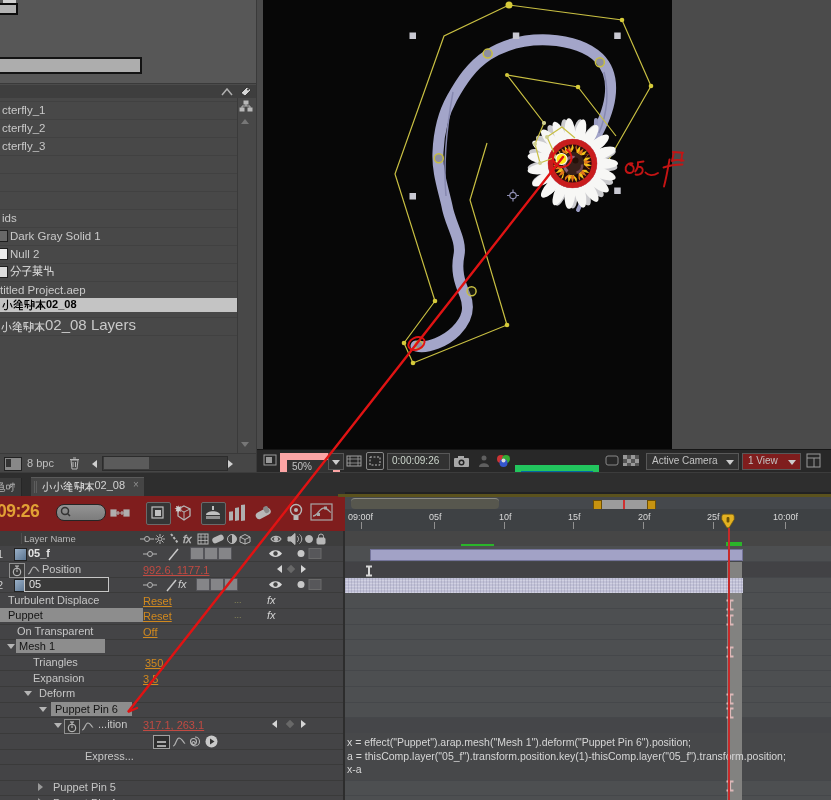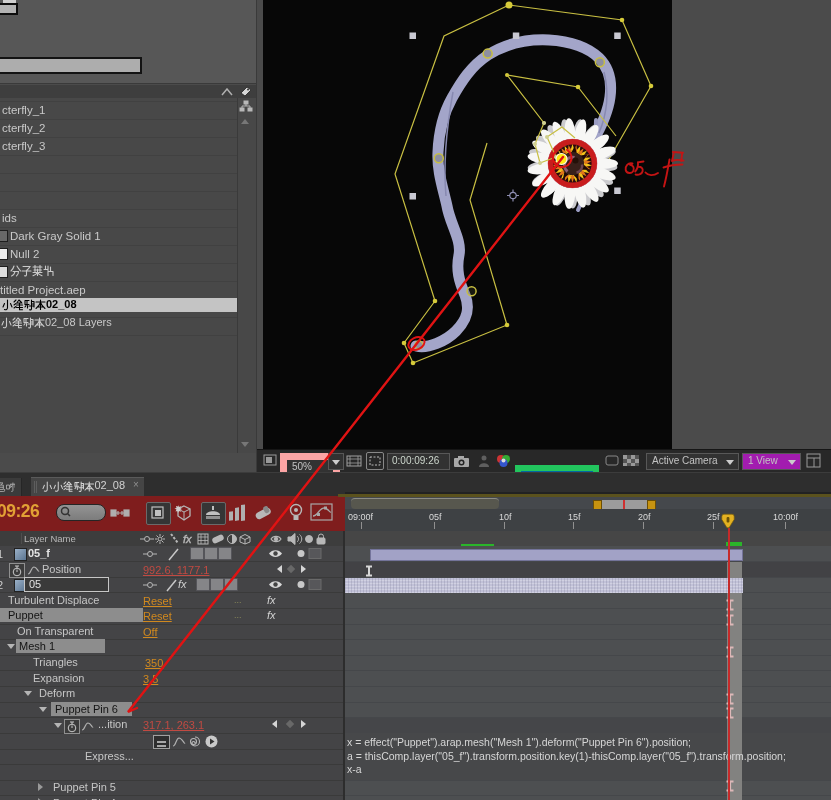--- a/index.html
+++ b/index.html
@@ -89,34 +89,46 @@
         <path d="M5.5,1 V10.5 M1,3 H10 M5.5,3.5 C4.5,6 3,8 1,9.5 M5.5,3.5 C6.5,6 8,8 10,9.5 M3.5,8 H7.5" fill="none" stroke="#000" stroke-width="1.1" stroke-linecap="round"></path>
       </svg><span style="font-size:11px;position:relative;top:-1px">02_08</span></div>
   <div class="txt" style="left:1px;top:317px" id="cjk-layers"><svg width="11" height="12" viewBox="0 0 11 12" style="vertical-align:-2px">
         <path d="M5.5,1 V8.5 C5.5,10.5 4,11 2.5,10.5 M2.5,4.5 L1,8 M8.5,4.5 L10,8" fill="none" stroke="#c9c9c9" stroke-width="1.1" stroke-linecap="round"></path>
       </svg><svg width="11" height="12" viewBox="0 0 11 12" style="vertical-align:-2px">
         <path d="M1,3 L3,1 M1,6 L3,4.5 M1,9 L3,7.5 M6,1 L4,3.5 M6,1 L8.5,3.5 M4,4 H9 M3.5,6 H9.5 M6.5,4 V8 M3.5,8.5 H9.5 M6.5,10.8 H9.5 M6.5,8 V10.8" fill="none" stroke="#c9c9c9" stroke-width="1.1" stroke-linecap="round"></path>
       </svg><svg width="11" height="12" viewBox="0 0 11 12" style="vertical-align:-2px">
         <path d="M1,1.5 H5 M1,1.5 V5.5 H5 M3,1.5 V5.5 M1,8 L2,6.5 M3.5,6.5 V9 M5,7 H10 M7.5,1 V9.5 C7.5,10.8 7,11 5.5,10.8 M7.5,2.5 H10 M10,2.5 V8 M7.5,5 H10" fill="none" stroke="#c9c9c9" stroke-width="1.1" stroke-linecap="round"></path>
       </svg><svg width="11" height="12" viewBox="0 0 11 12" style="vertical-align:-2px">
         <path d="M5.5,1 V10.5 M1,3 H10 M5.5,3.5 C4.5,6 3,8 1,9.5 M5.5,3.5 C6.5,6 8,8 10,9.5 M3.5,8 H7.5" fill="none" stroke="#c9c9c9" stroke-width="1.1" stroke-linecap="round"></path>
-      </svg><span style="font-size:11px;position:relative;top:-1px">02_08 Layers</span></div>
+      </svg><span style="font-size:15px;position:relative;top:-1px">02_08 Layers</span></div>
 
   <div class="ab" style="left:237px;top:98px;width:1px;height:355px;background:#3a3a3a;"></div>
   <svg class="ab" style="left:239px;top:100px" width="15" height="15">
       <g stroke="#b8b8b8" stroke-width="1" fill="none">
         <rect x="5" y="1" width="4" height="3" fill="#b8b8b8"></rect>
         <rect x="1" y="8" width="4" height="3" fill="#b8b8b8"></rect>
         <rect x="9" y="8" width="4" height="3" fill="#b8b8b8"></rect>
         <path d="M7,4 v2 M3,8 V6 h8 v2"></path>
       </g>
     </svg>
   <div class="tw twd" style="left:241px;top:119px;border-top-color:#777;transform:rotate(180deg)"></div>
   <div class="tw twd" style="left:241px;top:442px;border-top-color:#777"></div>
 
+  <div class="ab" style="left:0;top:453px;width:256px;height:19px;background:#464646;border-top:1px solid #3a3a3a">
+    <div class="ab" style="left:4px;top:3px;width:16px;height:12px;border:1px solid #222;background:#888"></div>
+    <div class="ab" style="left:6px;top:5px;width:5px;height:8px;background:#333"></div>
+    <div class="tl" style="left:27px;top:3px;color:#bfbfbf">8 bpc</div>
+    <svg class="ab" style="left:68px;top:2px" width="13" height="14">
+        <path d="M3,4 h7 l-1,9 h-5 Z M2,3.5 h9 M5,2 h3 M5,6 v5 M7.5,6 v5" stroke="#b5b5b5" stroke-width="1" fill="none"></path>
+      </svg>
+    <div class="tw twr" style="left:92px;top:6px;transform:rotate(180deg);border-left-color:#cfcfcf"></div>
+    <div class="ab" style="left:102px;top:2px;width:124px;height:13px;background:#3a3a3a;border:1px solid #2c2c2c"></div>
+    <div class="ab" style="left:104px;top:3px;width:45px;height:12px;background:#5b5b5b"></div>
+    <div class="tw twr" style="left:228px;top:6px;border-left-color:#cfcfcf"></div>
+  </div>
 </div>
 
 <div class="ab" style="left:256px;top:0;width:575px;height:472px;background:#4b4b4b;border-left:1px solid #3a3a3a">
   <div class="ab" style="left:6px;top:0;width:409px;height:449px;background:#070707;"></div>
 
   <div class="ab" style="left:0;top:449px;width:575px;height:23px;background:#282828;border-top:1px solid #161616;font-size:10px;color:#c3c3c3">
     <svg class="ab" style="left:6px;top:4px" width="15" height="13">
         <rect x="1" y="1" width="12" height="10" fill="none" stroke="#999"></rect>
         <rect x="3" y="3" width="6" height="6" fill="#999"></rect>
       </svg>
@@ -168,21 +180,21 @@
           <rect x="4" y="5" width="4" height="4"></rect>
           <rect x="12" y="5" width="4" height="4"></rect>
           <rect x="0" y="9" width="4" height="3"></rect>
           <rect x="8" y="9" width="4" height="3"></rect>
         </g>
       </svg>
     <div class="ab" style="left:389px;top:3px;width:91px;height:15px;background:#323232;border:1px solid #585858">
         <span style="position:absolute;left:5px;top:1px">Active Camera</span>
         <div class="tw twd" style="right:4px;top:6px;border-top-color:#ccc"></div>
       </div>
-    <div class="ab" style="left:485px;top:3px;width:57px;height:15px;background:#a21caf;border:1px solid #585858">
+    <div class="ab" style="left:485px;top:3px;width:57px;height:15px;background:#7f1d1d;border:1px solid #585858">
         <span style="position:absolute;left:5px;top:1px">1 View</span>
         <div class="tw twd" style="right:4px;top:6px;border-top-color:#ccc"></div>
       </div>
     <svg class="ab" style="left:549px;top:3px" width="16" height="16">
         <rect x="1" y="1" width="13" height="13" fill="none" stroke="#999"></rect>
         <path d="M1,5 h13 M8,5 v9" stroke="#999"></path>
       </svg>
   </div>
 </div>
 

